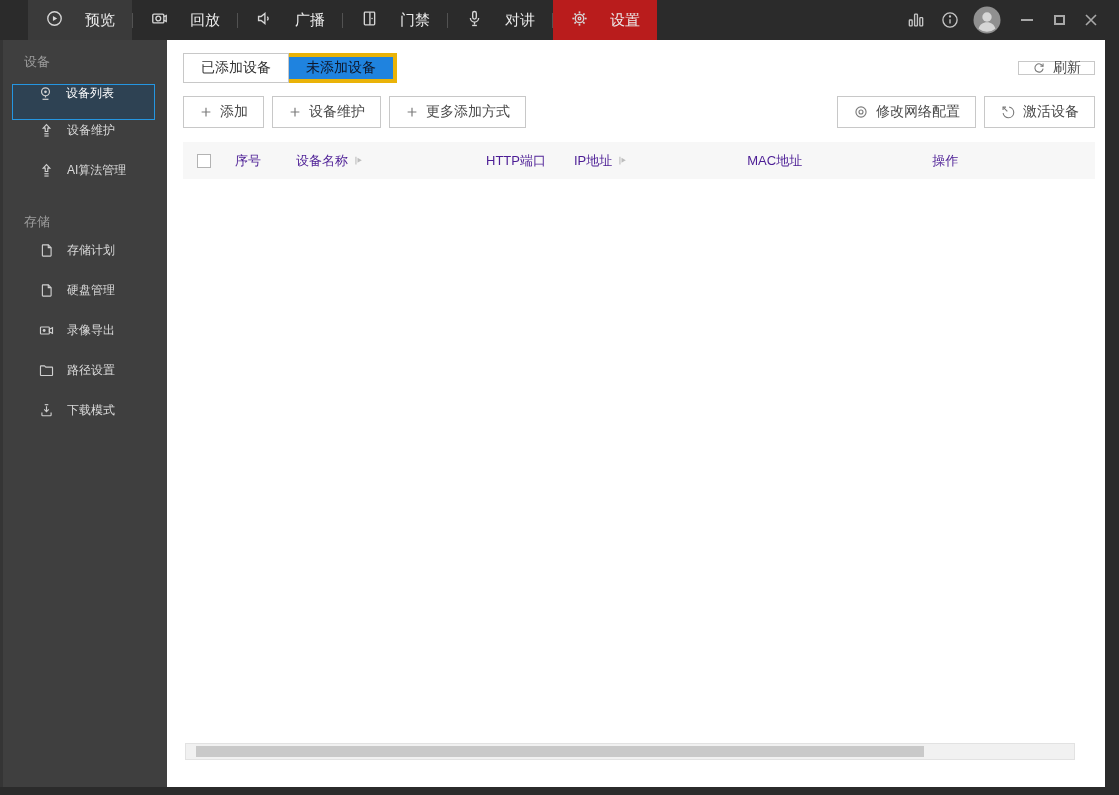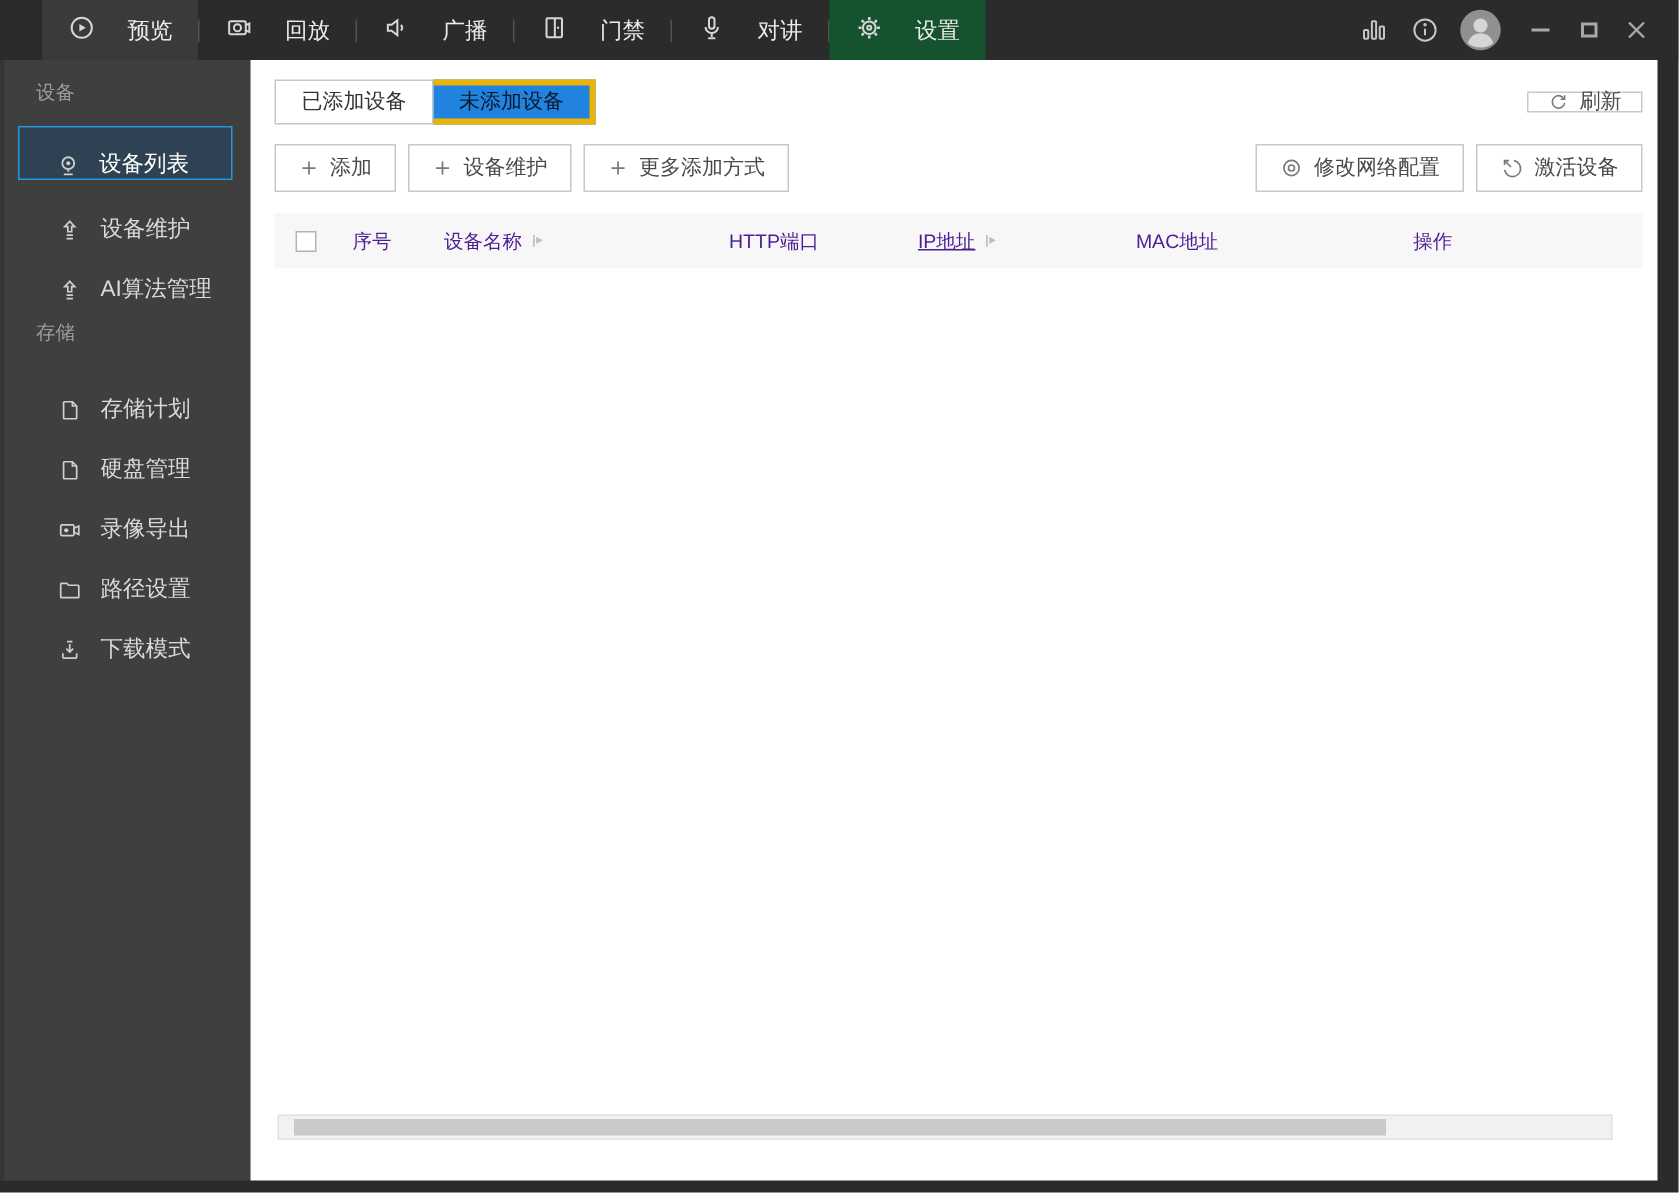--- a/index.html
+++ b/index.html
@@ -10,38 +10,38 @@
     font-family:"Liberation Sans","DejaVu Sans",sans-serif;
     -webkit-font-smoothing:antialiased;
   }
   .app { width:1119px; height:795px; display:flex; flex-direction:column; }
 
   
   .topbar { height:40px; flex:0 0 40px; display:flex; align-items:stretch; background:#2b2b2b; padding-left:28px; }
   .nav-item { display:flex; align-items:center; gap:21px; padding:0 17px; font-size:15px; color:#ebebeb; cursor:pointer; }
   .nav-item svg { width:19px; height:19px; color:#d6d6d6; }
   .nav-item--raised { background:#3a3a3a; }
-  .nav-item--active { background:#14532d; }
+  .nav-item--active { background:#b91c1c; }
   .nav-sep { width:1px; height:15px; background:#525252; align-self:center; }
   .topbar-right { margin-left:auto; display:flex; align-items:center; padding-right:12px; }
   .tb-ico { width:34px; display:flex; justify-content:center; align-items:center; color:#c6c6c6; cursor:pointer; }
   .tb-ico svg { width:20px; height:20px; }
   .avatar { width:28px; height:28px; margin:0 10px 0 6px; cursor:pointer; }
   .winbtn { width:32px; height:40px; display:flex; align-items:center; justify-content:center; cursor:pointer; color:#a8a8a8; }
   .winbtn .min { width:12px; height:0; border-bottom:2px solid #a8a8a8; }
   .winbtn .max { width:11px; height:10px; border:2px solid #a8a8a8; }
   .winbtn svg { width:12px; height:12px; }
 
   
   .body { flex:1; display:flex; min-height:0; margin-bottom:8px; }
 
   
   .sidebar { width:167px; flex:0 0 167px; background:#3f3f3f; box-shadow:inset 3px 0 0 #353535; padding-top:2px; }
   .side-title { height:40px; line-height:40px; padding-left:24px; font-size:13px; color:#9c9c9c; }
-  .side-item { height:40px; display:flex; align-items:flex-end; gap:12px; padding-left:38px; font-size:15px; color:#dadada; cursor:pointer; }
+  .side-item { height:40px; display:flex; align-items:flex-start; gap:12px; padding-left:38px; font-size:12px; color:#dadada; cursor:pointer; }
   .side-item svg { width:17px; height:17px; color:#cfcfcf; flex:0 0 17px; }
   .side-item--selected { height:36px; margin:2px 12px; padding-left:24px; background:#2e4253; border:1px solid #2596e1; color:#fff; }
 
   
   .content { flex:1; background:#ffffff; margin-right:14px; position:relative; padding:13px 10px 0 16px; display:flex; flex-direction:column; }
   .tabs-row { display:flex; align-items:center; }
   .tab { height:30px; display:flex; align-items:center; padding:0 17px; font-size:14px; color:#333; background:#fff; border:1px solid #c8c8c8; cursor:pointer; }
   .tab + .tab { border-left:none; }
   .tab--active { background:#1f83df; border:4px solid #eab308; color:#0f172a; }
   .btn { height:14px; display:inline-flex; align-items:center; gap:7px; padding:0 13px; background:#fff; border:1px solid #c8c8c8; font-size:14px; color:#4a4a4a; cursor:pointer; }
@@ -54,22 +54,22 @@
   .actions-right .btn svg { width:16px; height:16px; }
 
   
   .thead { margin-top:14px; height:37px; flex:0 0 37px; background:#f7f7f7; display:flex; align-items:center; font-size:13px; color:#4c1d95; }
   .th-cb { width:14px; height:14px; margin-left:14px; background:#fff; border:1px solid #b3b3b3; cursor:pointer; }
   .th { display:flex; align-items:center; }
   .sort-ico { width:11px; height:11px; margin-left:5px; cursor:pointer; }
   .th-seq  { margin-left:24px; }
   .th-name { margin-left:35px; }
   .th-http { margin-left:122px; }
-  .th-ip   { margin-left:66px;text-decoration:underline; }
-  .th-mac  { margin-left:91px;align-items:center; }
+  .th-ip   { margin-left:28px; }
+  .th-mac  { margin-left:119px;align-items:center; }
   .th-op   { margin-left:130px; }
 
   .tbody { flex:1; }
 
   
   .hscroll { position:absolute; left:18px; right:30px; bottom:27px; height:17px; background:#f1f1f1; border:1px solid #e2e2e2; cursor:pointer; }
   .hscroll-thumb { position:absolute; top:2px; bottom:2px; left:10px; width:82%; background:#c9c9c9; cursor:grab; }
 </style>
 </head>
 <body>

